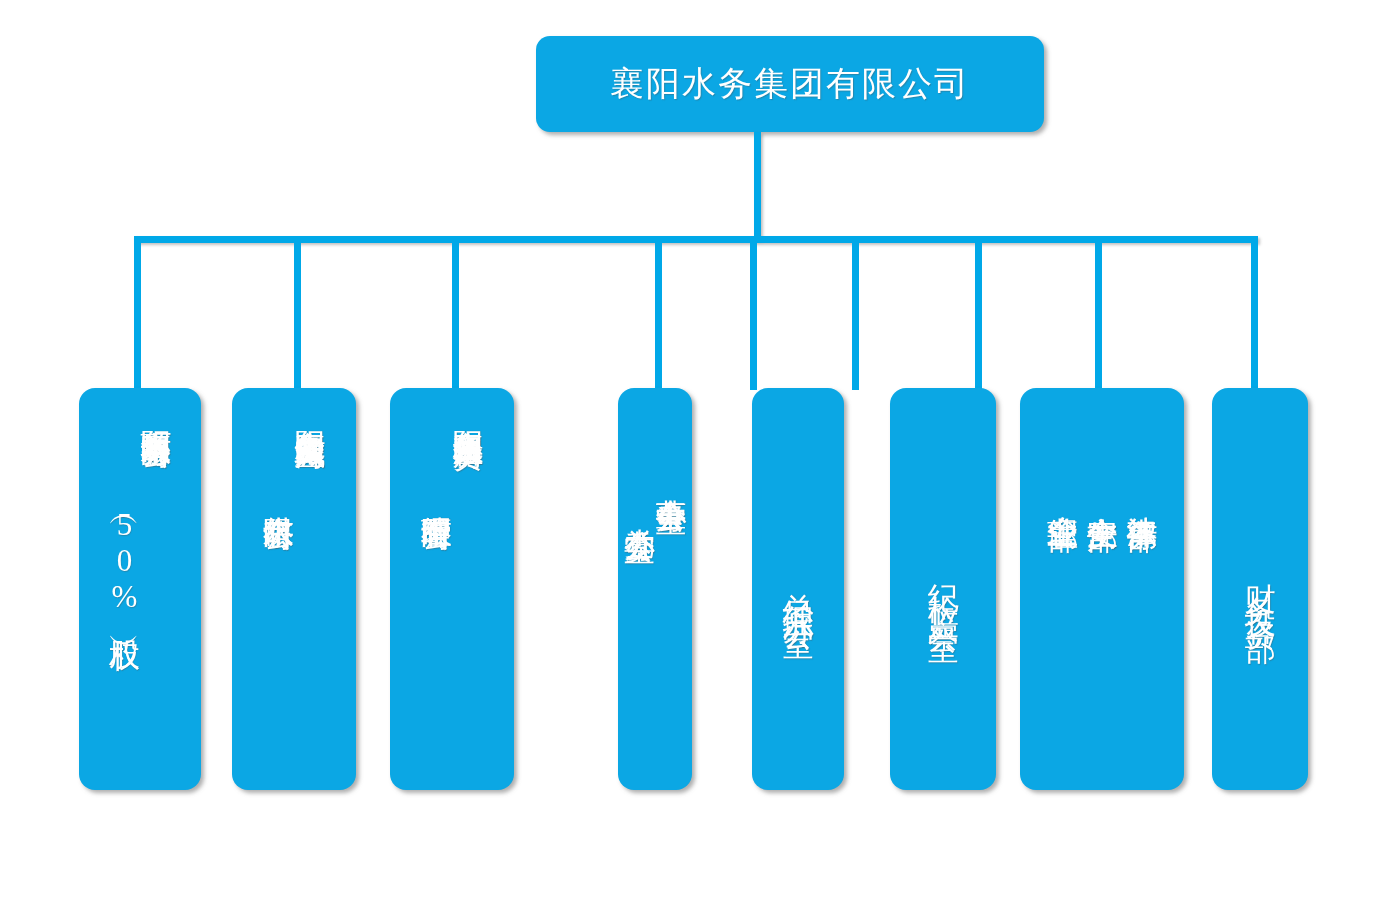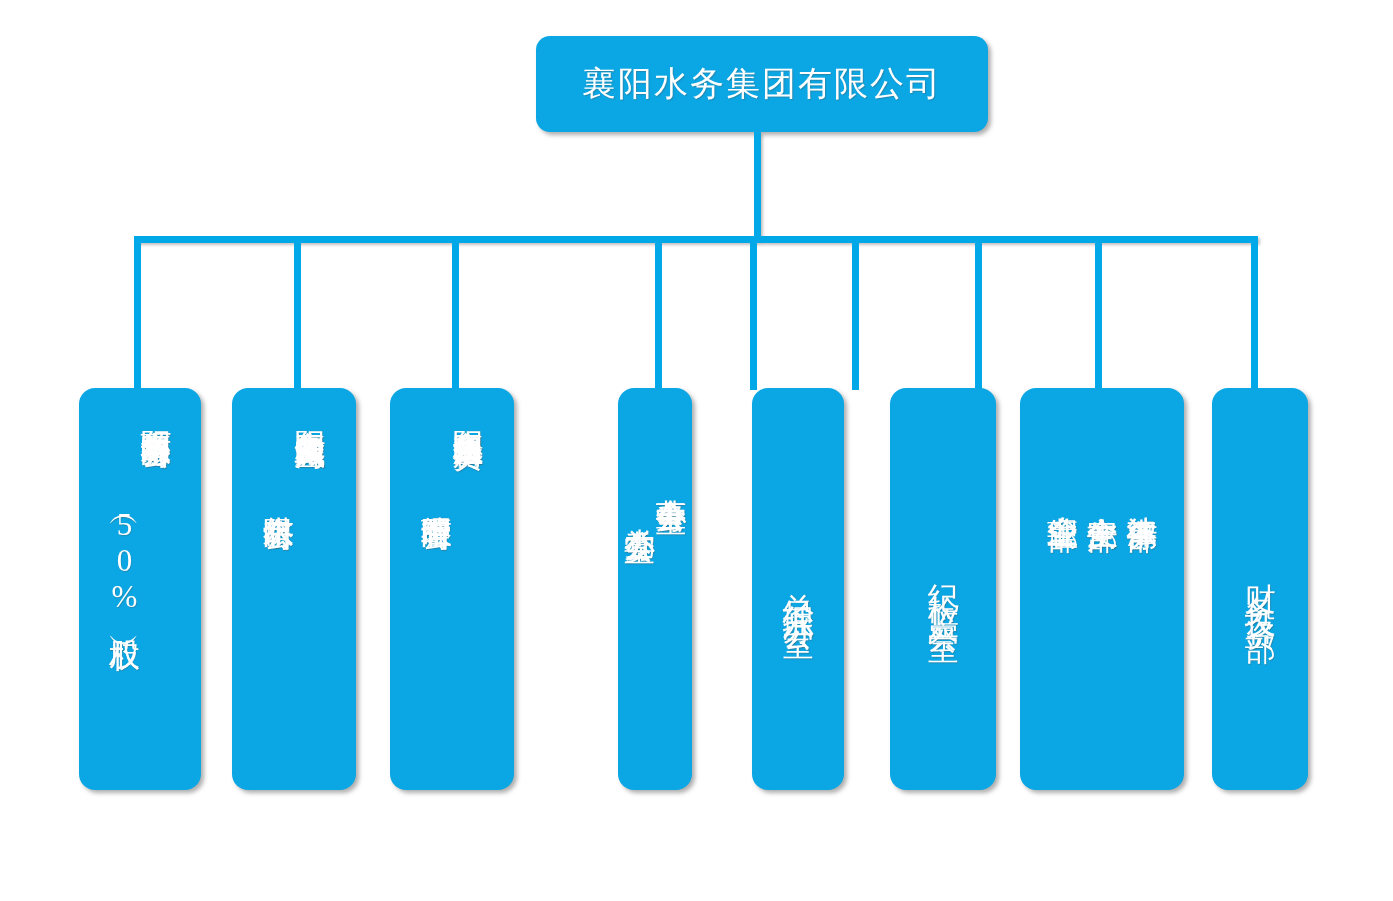--- a/index.html
+++ b/index.html
@@ -76,21 +76,21 @@
 
   .node-spaced .vtext { letter-spacing: 12px; }
   .node-spaced2 .vtext { letter-spacing: 7px; }
   .col-gap { margin-left: 4px; margin-right: 4px; }
 </style>
 </head>
 <body>
 
 <div id="org-chart">
 
-  <div class="node root" style="left:536px; top:36px; width:452px; height:96px;text-align:right;">
+  <div class="node root" style="left:536px; top:36px; width:508px; height:96px;text-align:right;">
     <span class="htext">襄阳水务集团有限公司</span>
   </div>
 
   <div class="connector shadowed" style="left:754px; top:132px; width:7px; height:108px;"></div>
 
   <div class="connector shadowed" style="left:134px; top:236px; width:1124px; height:7px;"></div>
 
   <div class="connector" style="left:134px; top:242px; width:7px; height:148px;"></div>
   <div class="connector" style="left:294px; top:242px; width:7px; height:148px;"></div>
   <div class="connector" style="left:452px; top:242px; width:7px; height:148px;"></div>

